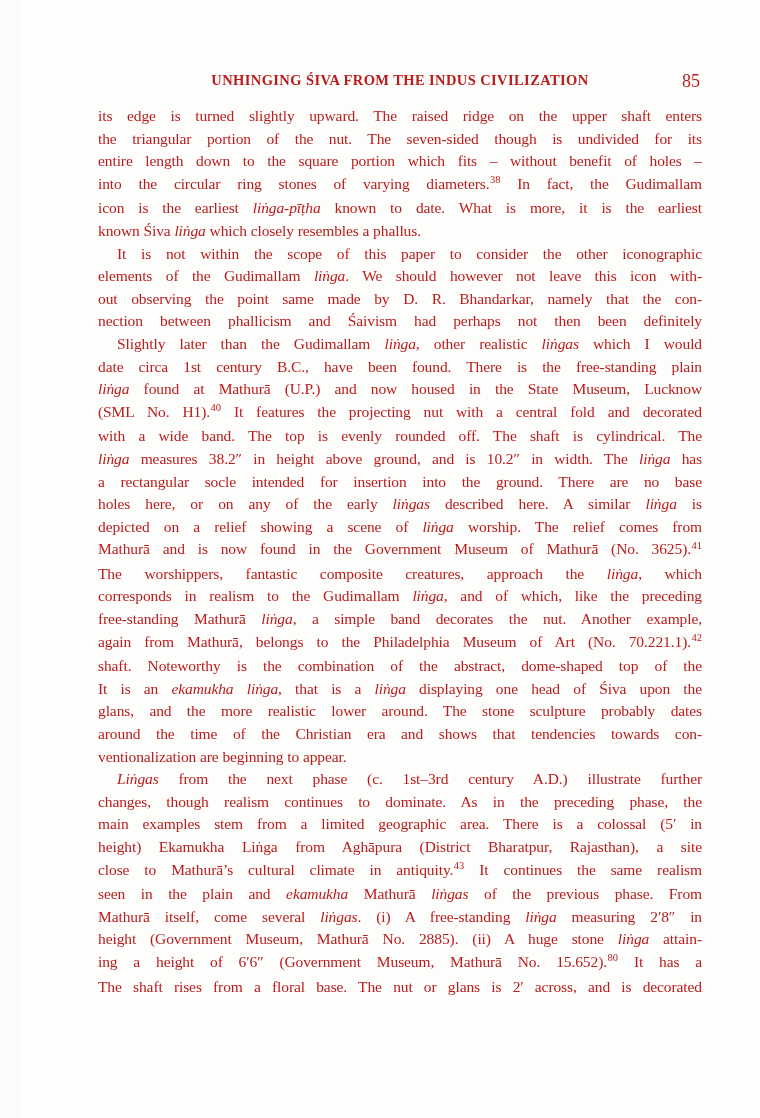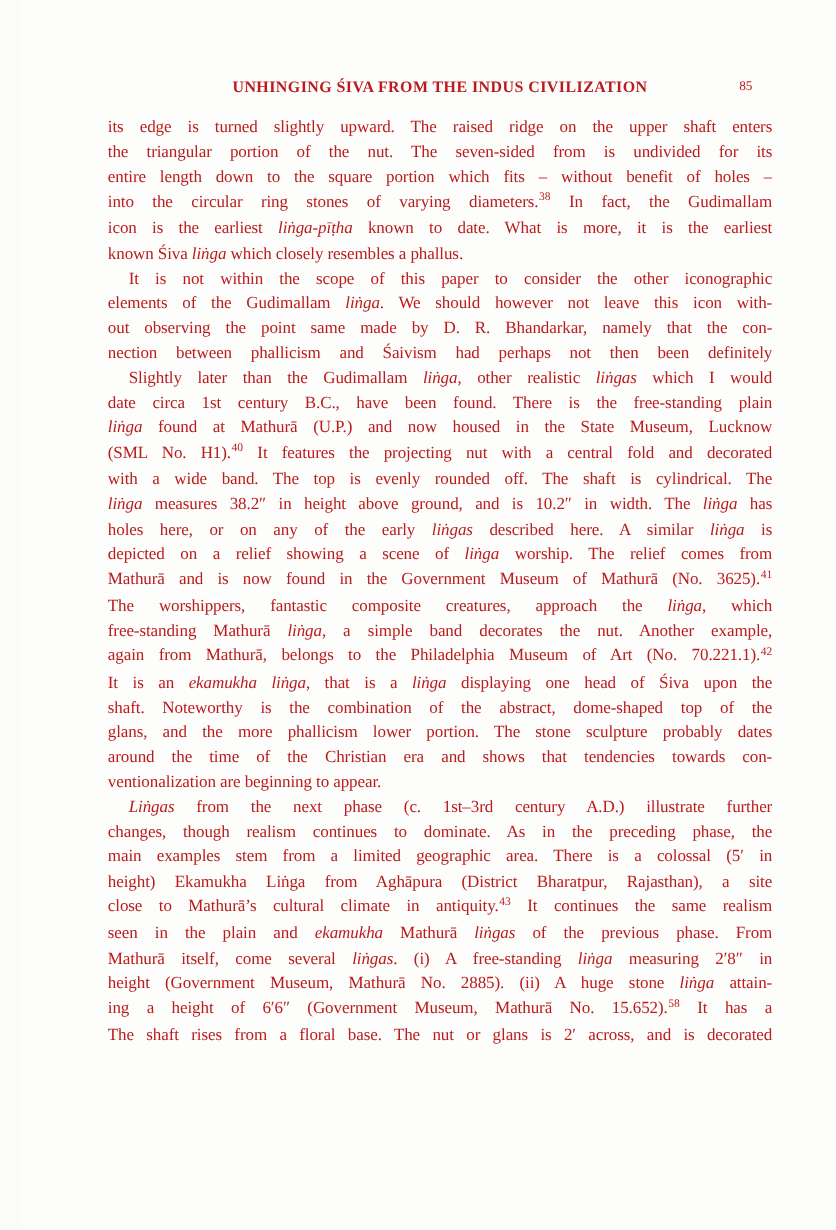--- a/index.html
+++ b/index.html
@@ -25,23 +25,23 @@
     text-align: center;
   }
   .running-head .title {
     font-size: 14.5px;
     font-weight: 700;
     letter-spacing: 0.4px;
     white-space: nowrap;
   }
   .running-head .pageno {
     position: absolute;
-    right: 18px;
+    right: 2px;
     top: 0;
-    font-size: 12px;
+    font-size: 18px;
     font-weight: 400;
   }
   .page-body {
     margin-top: 14px;
   }
   .para { margin: 0; padding: 0; }
   .line {
     font-size: 15.5px;
     line-height: 22.6px;
     letter-spacing: -0.1px;
@@ -70,57 +70,59 @@
 <body>
 
 <div class="page">
   <div class="running-head">
     <span class="title">UNHINGING ŚIVA FROM THE INDUS CIVILIZATION</span>
     <span class="pageno">85</span>
   </div>
   <div class="page-body">
       <div class="para">
         <div class="line">its edge is turned slightly upward. The raised ridge on the upper shaft enters</div>
-        <div class="line">the triangular portion of the nut. The seven-sided from is undivided for its</div>
+        <div class="line">the triangular portion of the nut. The seven-sided though is undivided for its</div>
         <div class="line">entire length down to the square portion which fits – without benefit of holes –</div>
         <div class="line">into the circular ring stones of varying diameters.<sup class="fn">38</sup> In fact, the Gudimallam</div>
         <div class="line">icon is the earliest <i>liṅga-pīṭha</i> known to date. What is more, it is the earliest</div>
         <div class="line end">known Śiva <i>liṅga</i> which closely resembles a phallus.</div>
       </div>
       <div class="para">
         <div class="line indent">It is not within the scope of this paper to consider the other iconographic</div>
         <div class="line">elements of the Gudimallam <i>liṅga</i>. We should however not leave this icon with-</div>
         <div class="line">out observing the point same made by D. R. Bhandarkar, namely that the con-</div>
         <div class="line">nection between phallicism and Śaivism had perhaps not then been definitely</div>
       </div>
       <div class="para">
         <div class="line indent">Slightly later than the Gudimallam <i>liṅga</i>, other realistic <i>liṅgas</i> which I would</div>
         <div class="line">date circa 1st century B.C., have been found. There is the free-standing plain</div>
         <div class="line"><i>liṅga</i> found at Mathurā (U.P.) and now housed in the State Museum, Lucknow</div>
         <div class="line">(SML No. H1).<sup class="fn">40</sup> It features the projecting nut with a central fold and decorated</div>
         <div class="line">with a wide band. The top is evenly rounded off. The shaft is cylindrical. The</div>
         <div class="line"><i>liṅga</i> measures 38.2″ in height above ground, and is 10.2″ in width. The <i>liṅga</i> has</div>
+        <div class="line">a rectangular socle intended for insertion into the ground. There are no base</div>
         <div class="line">holes here, or on any of the early <i>liṅgas</i> described here. A similar <i>liṅga</i> is</div>
         <div class="line">depicted on a relief showing a scene of <i>liṅga</i> worship. The relief comes from</div>
         <div class="line">Mathurā and is now found in the Government Museum of Mathurā (No. 3625).<sup class="fn">41</sup></div>
         <div class="line">The worshippers, fantastic composite creatures, approach the <i>liṅga</i>, which</div>
+        <div class="line">corresponds in realism to the Gudimallam <i>liṅga</i>, and of which, like the preceding</div>
         <div class="line">free-standing Mathurā <i>liṅga</i>, a simple band decorates the nut. Another example,</div>
         <div class="line">again from Mathurā, belongs to the Philadelphia Museum of Art (No. 70.221.1).<sup class="fn">42</sup></div>
+        <div class="line">shaft. Noteworthy is the combination of the abstract, dome-shaped top of the</div>
         <div class="line">It is an <i>ekamukha liṅga</i>, that is a <i>liṅga</i> displaying one head of Śiva upon the</div>
-        <div class="line">shaft. Noteworthy is the combination of the abstract, dome-shaped top of the</div>
-        <div class="line">glans, and the more phallicism lower portion. The stone sculpture probably dates</div>
+        <div class="line">glans, and the more realistic lower around. The stone sculpture probably dates</div>
         <div class="line">around the time of the Christian era and shows that tendencies towards con-</div>
         <div class="line end">ventionalization are beginning to appear.</div>
       </div>
       <div class="para">
         <div class="line indent"><i>Liṅgas</i> from the next phase (c. 1st–3rd century A.D.) illustrate further</div>
         <div class="line">changes, though realism continues to dominate. As in the preceding phase, the</div>
         <div class="line">main examples stem from a limited geographic area. There is a colossal (5′ in</div>
         <div class="line">height) Ekamukha Liṅga from Aghāpura (District Bharatpur, Rajasthan), a site</div>
         <div class="line">close to Mathurā’s cultural climate in antiquity.<sup class="fn">43</sup> It continues the same realism</div>
         <div class="line">seen in the plain and <i>ekamukha</i> Mathurā <i>liṅgas</i> of the previous phase. From</div>
         <div class="line">Mathurā itself, come several <i>liṅgas</i>. (i) A free-standing <i>liṅga</i> measuring 2′8″ in</div>
         <div class="line">height (Government Museum, Mathurā No. 2885). (ii) A huge stone <i>liṅga</i> attain-</div>
-        <div class="line">ing a height of 6′6″ (Government Museum, Mathurā No. 15.652).<sup class="fn">58</sup> It has a</div>
+        <div class="line">ing a height of 6′6″ (Government Museum, Mathurā No. 15.652).<sup class="fn">80</sup> It has a</div>
         <div class="line">The shaft rises from a floral base. The nut or glans is 2′ across, and is decorated</div>
       </div>
     </div>
 </div>
 
 </body></html>

